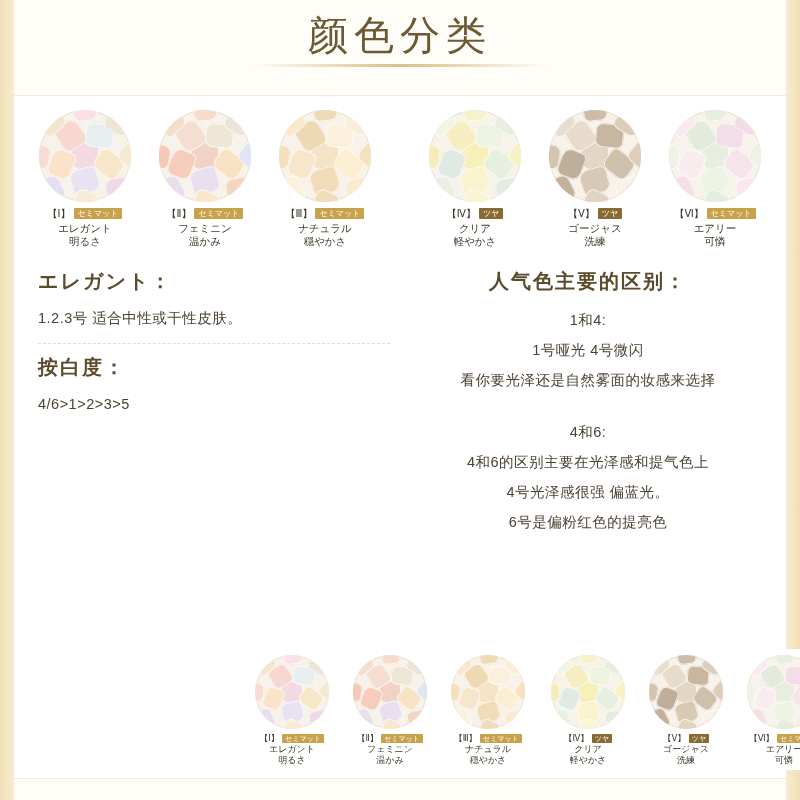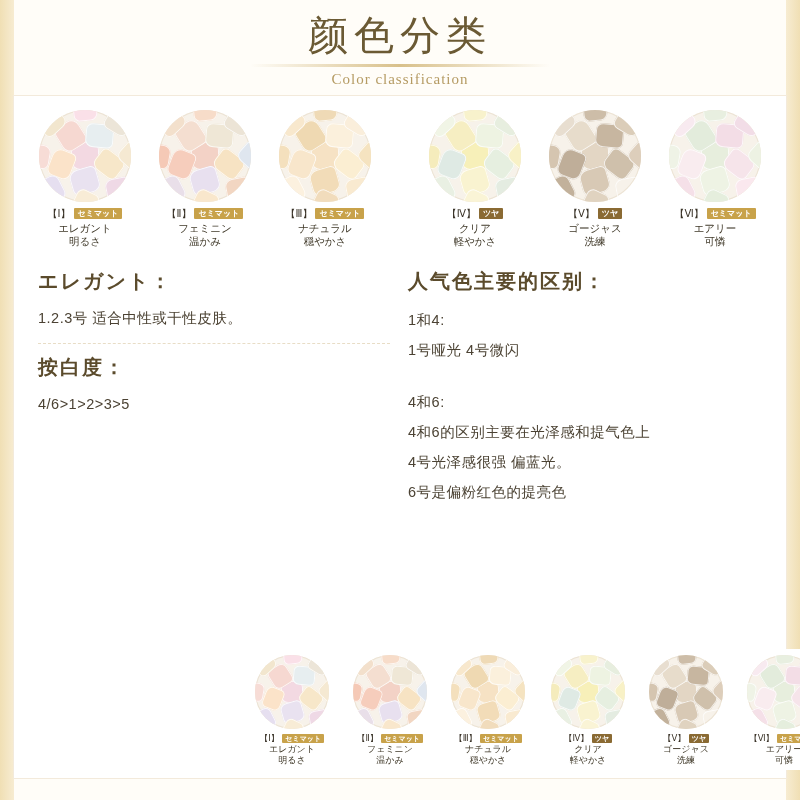--- a/index.html
+++ b/index.html
@@ -95,34 +95,33 @@
   .cap-row1{display:flex;align-items:center;justify-content:center;gap:3px;}
   .rn{font-size:10px;color:#3a3328;letter-spacing:0;}
   .tagbox{
     display:inline-block;
     color:#fff;
     font-size:8px;
     line-height:11px;
     padding:0 4px;
     border-radius:1px;
     letter-spacing:0;
-    font-weight:bold;
   }
   .tag-mat{background:#c8a24a;}
   .tag-tsuya{background:#8a6a33;}
   .cap-jp{font-size:10.5px;color:#3f3828;margin-top:2px;}
   .cap-jp2{font-size:10.5px;color:#3f3828;}
 
   
   .cols{
     display:flex;
     padding:6px 0 0 0;
   }
   .col-left{width:50%;box-sizing:border-box;padding:0 10px 0 24px;}
-  .col-right{width:50%;box-sizing:border-box;padding:0 18px 0 8px;}
+  .col-right{width:50%;box-sizing:border-box;padding:0 18px 0 8px;text-align:center;}
 
   .sec{padding:10px 0 12px 0;}
   .sec + .sec{border-top:1px dashed #e8ddc6;}
   .sec-h{
     font-family:"Liberation Serif","DejaVu Serif",serif;
     font-size:20px;
     color:#5b4b2c;
     letter-spacing:2px;
     font-weight:bold;
     margin-bottom:10px;
@@ -163,21 +162,20 @@
 </head>
 <body>
 
 <div class="page"></div>
 <div class="bg-left"></div>
 <div class="bg-right"></div>
 
 <div class="header">
   <div class="title-zh">颜色分类</div>
   <div class="title-underline"></div>
-  <div class="title-en">Color classification</div>
 </div>
 
 <div class="card">
 
   <div class="palette-strip">
     <div class="pal-group">
       <div class="pal-item">
         <div class="wheel">
             <i style="width: 27.6px; height: 27.6px; left: 32.2px; top: 32.2px; background: rgb(243, 217, 226); transform: rotate(0deg);"></i>
             <i style="width: 27.6px; height: 23.92px; left: 55.8242px; top: 41.716px; background: rgb(247, 231, 201); transform: rotate(37deg);"></i>
@@ -354,20 +352,21 @@
         <div class="line">4/6&gt;1&gt;2&gt;3&gt;5</div>
       </div>
 
     </div>
 
     <div class="col-right">
       <div class="sec" style="border:none;padding-top:10px;">
         <div class="sec-h">人气色主要的区别：</div>
         <div class="rline">1和4:</div>
         <div class="rline">1号哑光     4号微闪</div>
+        <div class="rline">看你要光泽还是自然雾面的妆感来选择</div>
         <div class="rgap"></div>
         <div class="rline">4和6:</div>
         <div class="rline">4和6的区别主要在光泽感和提气色上</div>
         <div class="rline">4号光泽感很强   偏蓝光。</div>
         <div class="rline">6号是偏粉红色的提亮色</div>
       </div>
     </div>
   </div>
 
   <div class="bottom-band">

